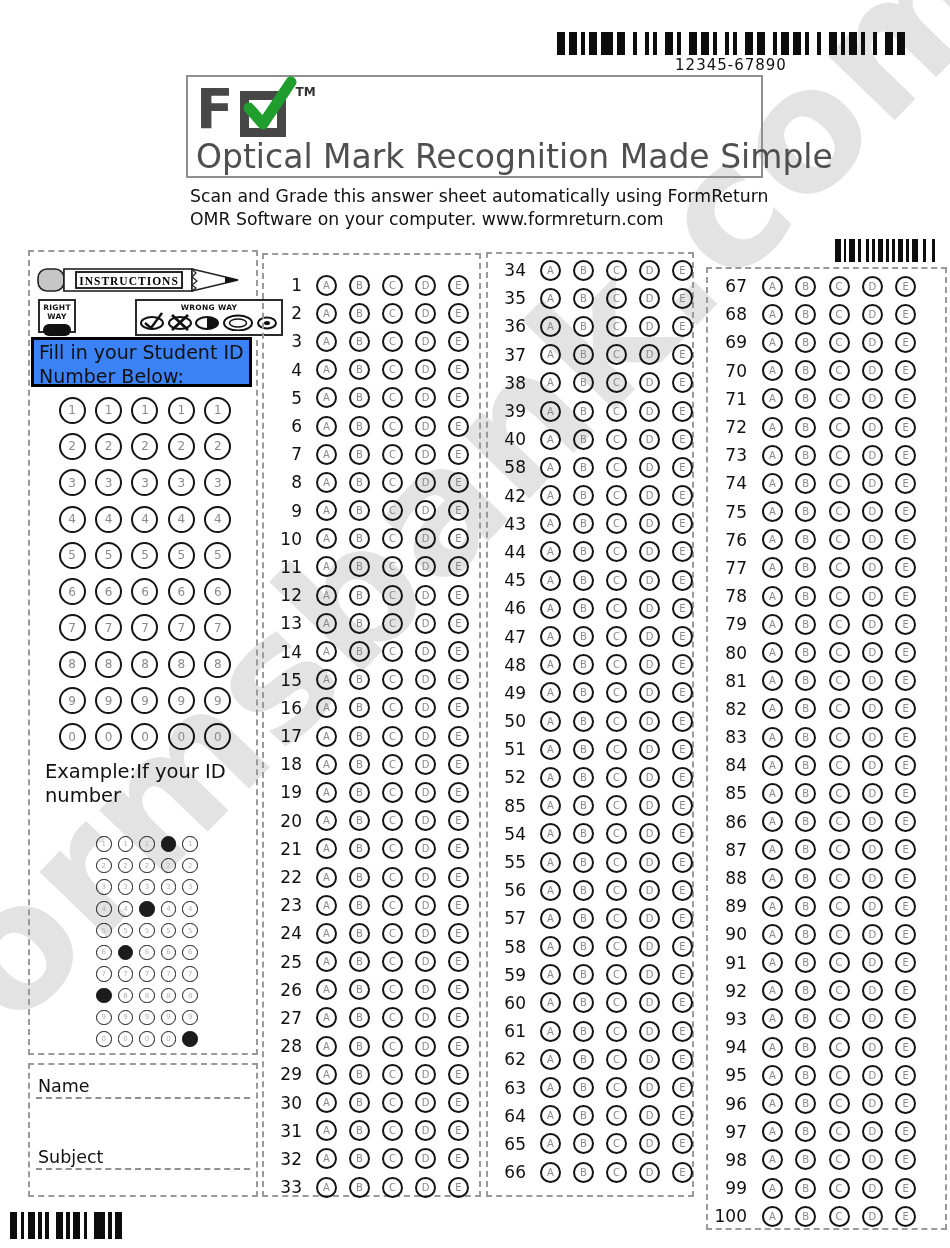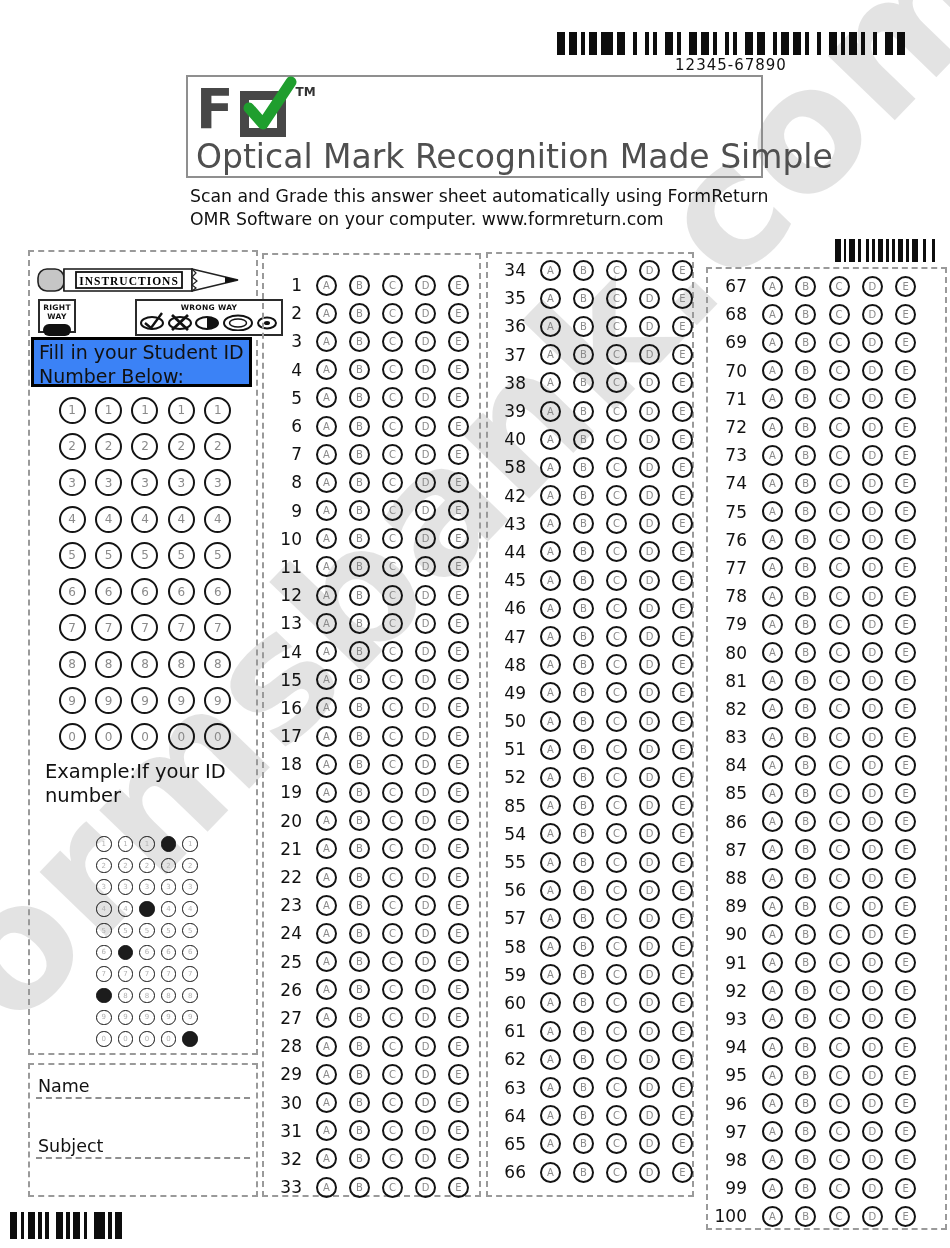--- a/index.html
+++ b/index.html
@@ -525,21 +525,21 @@
         <div class="bub filled">
           <span>0</span>
         </div>
       </div>
   </div>
 
   <div class="panel fields-panel">
     <div class="frow" style="top:6px">
       <span>Name</span>
     </div>
-    <div class="frow" style="top:65px;height:27px">
+    <div class="frow" style="top:76px;height:27px">
       <span>Subject</span>
     </div>
   </div>
 
   <div class="qcol" id="qcol0">
       <div class="qrow">
         <div class="qnum">1</div>
         <div class="choices">
           <div class="bub">
             <span>A</span>

